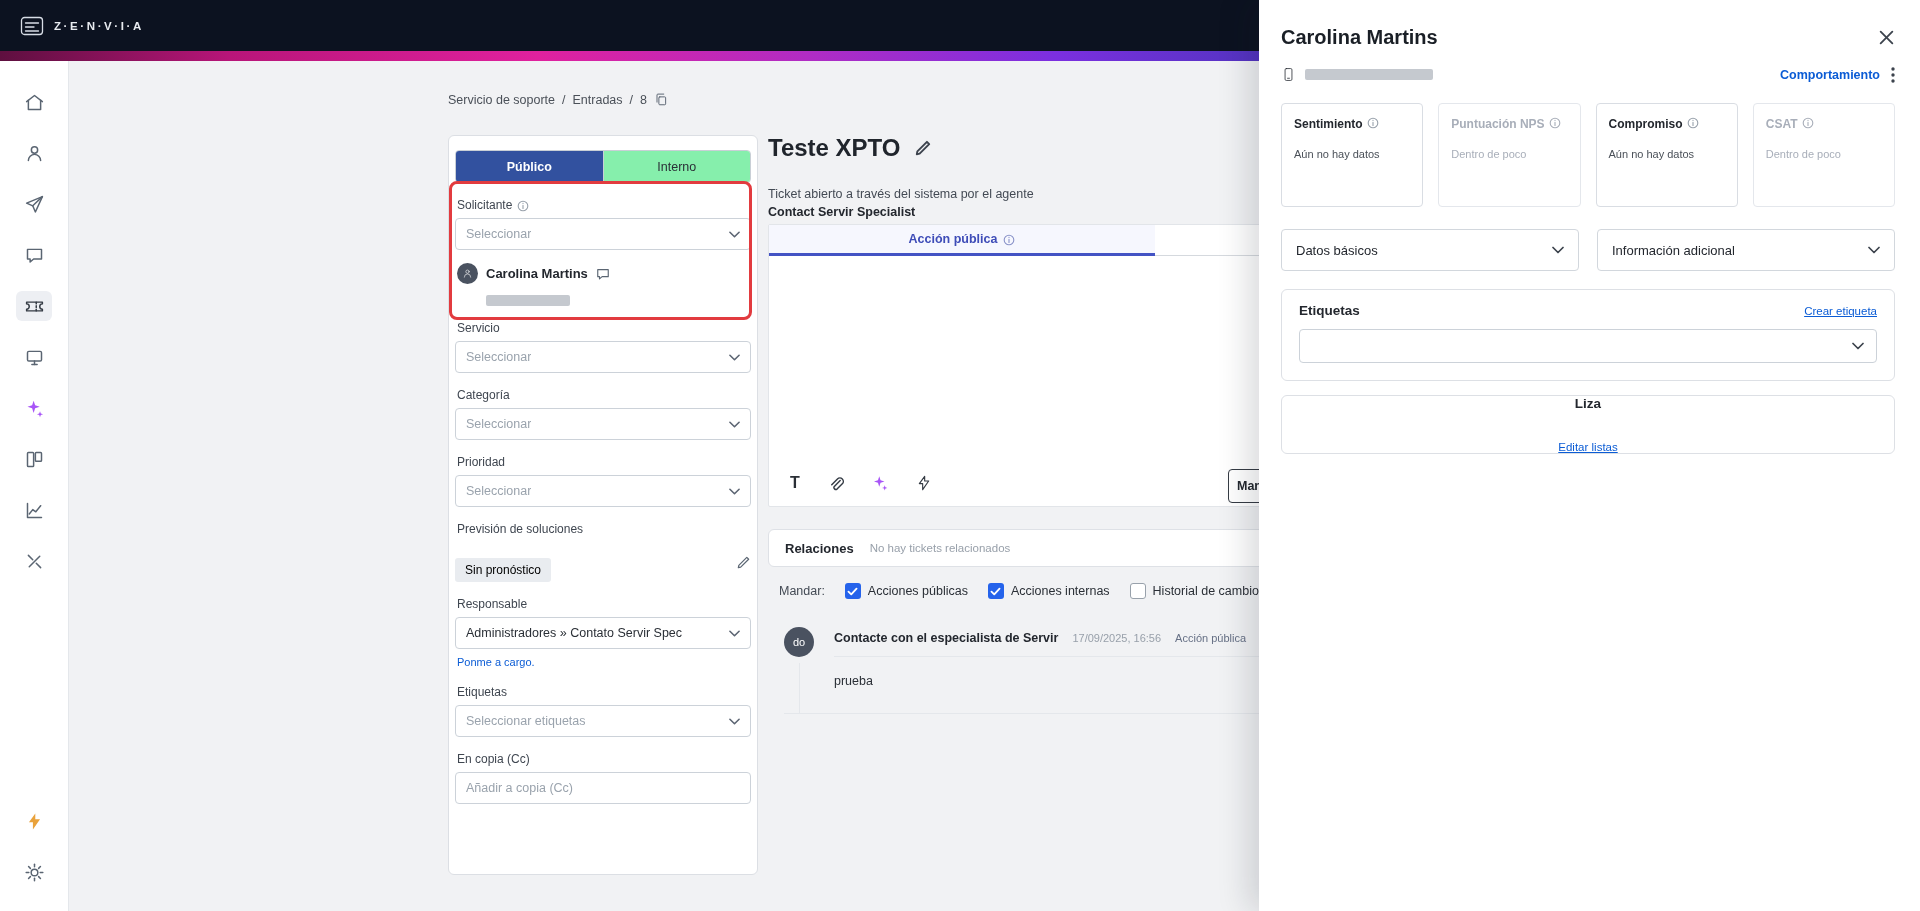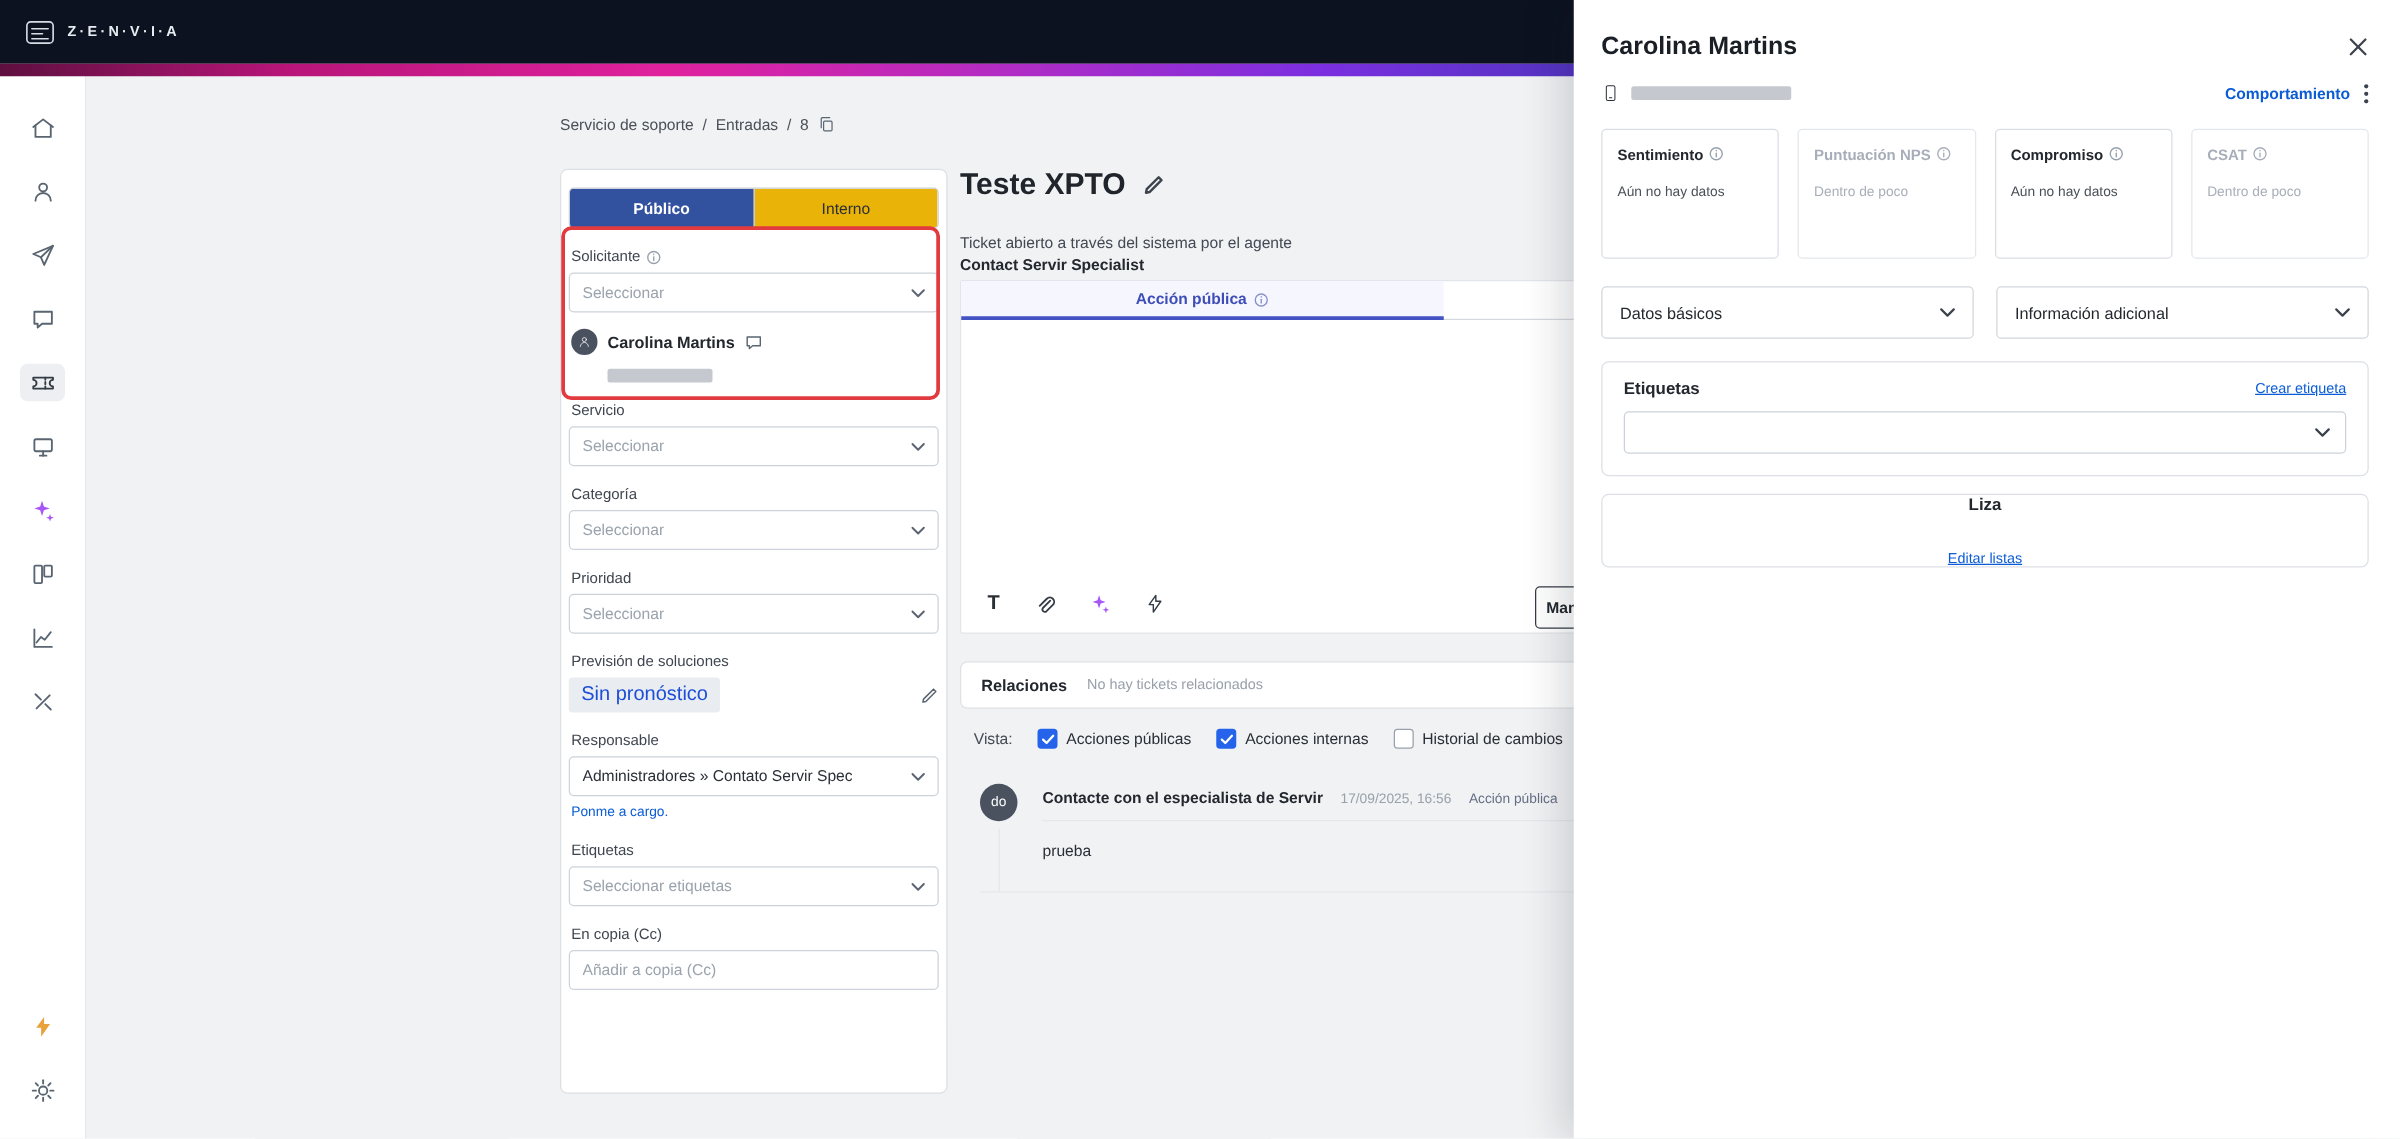--- a/index.html
+++ b/index.html
@@ -35,37 +35,37 @@
 
   
   .breadcrumb { position:absolute; left:448px; top:92px; display:flex; align-items:center; gap:7px;
     font-size:12.5px; color:#4a5058; z-index:1; }
 
   
   .form-card { position:absolute; left:448px; top:135px; width:310px; height:740px; background:#fff;
     border:1px solid #dcdfe4; border-radius:6px; padding:14px 6px; z-index:1; }
   .seg { display:flex; height:33px; border:1px solid #c9cfd6; border-radius:4px; overflow:hidden; }
   .seg-tab { flex:1; display:flex; align-items:center; justify-content:center; font-size:12.5px;
-    color:#2a2f36; background:#eab308; cursor:pointer; }
+    color:#2a2f36; background:#86efac; cursor:pointer; }
   .seg-tab + .seg-tab { border-left:1px solid #c9cfd6; }
   .seg-tab.active { background:#32519f; color:#fff; font-weight:700; }
   .flabel { display:flex; align-items:center; gap:5px; margin:15px 2px 6px; font-size:12px; color:#3f4650; }
   .sel { height:32px; border:1px solid #ccd2d9; border-radius:4px; background:#fff; display:flex;
     align-items:center; justify-content:space-between; padding:0 10px; font-size:12.5px; color:#9aa3ad; cursor:pointer; }
   .sel .selval { white-space:nowrap; overflow:hidden; }
   .sel.hasvalue { color:#2a2f36; }
   .chev { color:#5b6472; flex:none; margin-left:6px; }
   .person { display:flex; align-items:center; gap:8px; margin:13px 2px 0; }
   .avatar-sm { width:21px; height:21px; border-radius:50%; background:#4a5260; color:#fff;
     display:flex; align-items:center; justify-content:center; flex:none; }
   .person-name { font-size:13px; font-weight:600; color:#23272e; }
   .redact { height:11px; border-radius:2px; background:#c5c9cf; }
   .redact.in-form { width:84px; margin:11px 0 0 31px; }
   .chip-row { display:flex; align-items:center; justify-content:space-between; margin-top:2px; }
-  .chip { background:#e9ecf0; border-radius:3px; padding:5px 10px; font-size:16px; color:#1d4ed8; }
+  .chip { background:#e9ecf0; border-radius:3px; padding:5px 10px; font-size:12px; color:#000000;margin-top:16px; }
   .assign-link { display:inline-block; margin:7px 2px 0; font-size:11px; color:#0b5cd5; cursor:pointer; }
   .cc-input { width:100%; height:32px; border:1px solid #ccd2d9; border-radius:4px; padding:0 10px;
     font-size:12.5px; color:#2a2f36; font-family:inherit; background:#fff; }
   .cc-input::placeholder { color:#9aa3ad; }
 
   
   .annotation { position:absolute; left:449px; top:181px; width:303px; height:139px;
     border:3px solid #e23b3f; border-radius:8px; z-index:4; pointer-events:none; }
 
   
@@ -413,21 +413,21 @@
   </div>
 
   <button class="send-btn">Mandar</button>
 
   <div class="relations">
     <span class="rel-title">Relaciones</span>
     <span class="rel-empty">No hay tickets relacionados</span>
   </div>
 
   <div class="vista">
-    <span class="vista-label">Vista:</span>
+    <span class="vista-label">Mandar:</span>
     <span class="chk-item">
       <span class="chk on">
         <svg width="11" height="9" viewBox="0 0 12 10">
             <path d="M1.5 5.2 L4.6 8.2 L10.5 1.8" fill="none" stroke="#fff" stroke-width="2" stroke-linecap="round" stroke-linejoin="round"></path>
           </svg>
       </span>
       <span>Acciones públicas</span>
     </span>
     <span class="chk-item">
       <span class="chk on">

